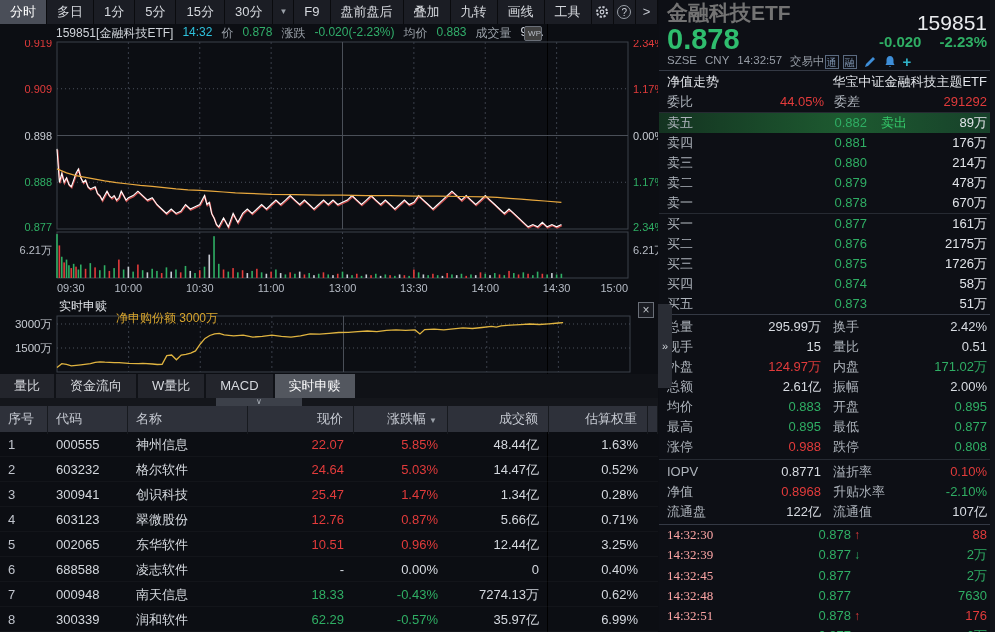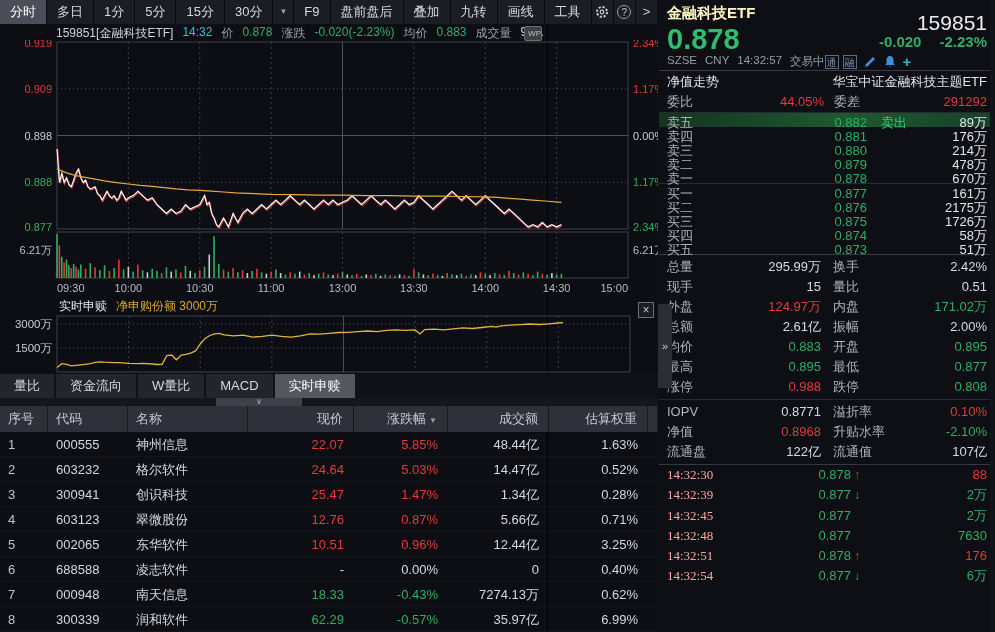--- a/index.html
+++ b/index.html
@@ -21,21 +21,21 @@
   .helpc{display:inline-block;width:14px;height:14px;line-height:13px;border:1px solid #9aa0a8;border-radius:50%;font-size:10px;color:#c6cad2;margin-top:4px;}
 
   .chart-header{position:absolute;left:56px;top:25px;width:575px;height:15px;display:flex;gap:9px;font-size:12px;white-space:nowrap;color:#9aa0a8;}
   .ch-sym{color:#d0d4da;} .ch-time{color:#2ec1dc;} .ch-val{color:#31ad6a;} .ch-vol{color:#d8dce2;}
   .wp-badge{position:absolute;right:5px;top:26px;width:18px;height:15px;border:1px solid #6a6f78;border-radius:2px;
             font-size:8px;line-height:13px;text-align:right;color:#b9bec7;background:#404040;}
 
   .main-svg{position:absolute;left:0;top:40px;}
   .sub-wrap{position:absolute;left:0;top:296px;width:658px;height:78px;}
   .sub-title{position:absolute;left:59px;top:2px;display:flex;gap:9px;font-size:12px;z-index:2;}
-  .sub-title .t1{color:#e2e5ea;} .sub-title .t2{color:#d9a62e;}
+  .sub-title .t1{color:#e2e5ea;} .sub-title .t2{color:#d9a62e;margin-top:12px;}
   .sub-close{position:absolute;right:4px;top:6px;width:16px;height:16px;border:1px solid #6a6f78;color:#c0c4ca;
              font-size:12px;line-height:14px;text-align:center;cursor:pointer;z-index:2;background:#1a1c22;}
 
   .subtabs{position:absolute;left:0;top:374px;width:658px;height:24px;background:#101217;display:flex;gap:2px;}
   .subtab{padding:0 14px;line-height:24px;background:#23252c;color:#d6d9de;font-size:13px;cursor:pointer;}
   .subtab.active{background:#53575f;color:#fff;}
   .collapse-strip{position:absolute;left:0;top:398px;width:658px;height:8px;background:#14161b;}
   .collapse-handle{position:absolute;left:216px;top:0;width:86px;height:8px;background:#3c4049;color:#aeb4bc;
                    font-size:8px;line-height:7px;text-align:center;cursor:pointer;}
 
@@ -46,38 +46,38 @@
   .th{border-right:1px solid #171a1f;}
   .t-row{height:25px;line-height:25px;border-bottom:1px solid rgba(255,255,255,0.03);cursor:pointer;}
   .ta-l{text-align:left;padding-left:8px;} .ta-r{text-align:right;padding-right:10px;}
   .cell-dim{color:#c0c4cc;} .cell-w{color:#d4d8de;}
   .sort-ico{font-size:8px;color:#9aa0a8;margin-left:3px;}
 
   
   .right{position:absolute;left:659px;top:0;width:336px;height:632px;background:#0d0f15;}
   .right-edge{position:absolute;right:0;top:0;width:5px;height:632px;background:#12141a;}
   .rp-row1{display:flex;justify-content:space-between;align-items:center;height:26px;padding:0 8px;}
-  .rp-name{color:#fef9c3;font-size:15px;font-weight:bold;}
+  .rp-name{color:#737373;font-size:21px;font-weight:bold;}
   .rp-code{color:#e9ebee;font-size:21px;margin-top:19px;}
   .rp-row2{display:flex;justify-content:space-between;align-items:flex-end;height:27px;padding:0 8px;}
   .rp-price{color:#2fbd6e;font-size:29px;font-weight:bold;line-height:27px;}
   .rp-chg{display:flex;gap:18px;color:#2fae64;font-size:15px;font-weight:bold;line-height:22px;}
   .rp-row3{display:flex;justify-content:flex-start;align-items:center;height:17px;padding:0 8px;font-size:11.5px;color:#979da6;}
   .rp-meta{display:flex;gap:8px;}
   .rp-icons{display:flex;gap:6px;align-items:center;}
   .badge{display:inline-block;width:14px;height:14px;border:1px solid #5a6a80;color:#7e94b0;font-size:10px;line-height:13px;text-align:center;}
   .mini-ic{width:14px;height:14px;display:inline-block;}
   .plus-ic{color:#2fb3c9;font-size:15px;font-weight:bold;line-height:14px;}
   .hr{height:1px;background:#262a32;}
   .hr2{height:1px;background:#343944;}
   .rp-nav{display:flex;justify-content:space-between;height:21px;line-height:21px;padding:0 8px;font-size:13px;color:#e2e5ea;}
   .rp-weibi{display:grid;grid-template-columns:58px 1fr 64px 1fr;height:20px;line-height:20px;padding:0 8px;}
   .rp-weibi .val{text-align:right;}
 
-  .book-row{display:grid;grid-template-columns:48px 152px 62px 1fr;height:14px;line-height:19.5px;padding:0 8px;cursor:pointer;}
+  .book-row{display:grid;grid-template-columns:48px 152px 62px 1fr;height:20px;line-height:19.5px;padding:0 8px;cursor:pointer;}
   .book-row .bp{text-align:right;} .book-row .bv{text-align:right;color:#e2e5ea;}
   .book-row .tag{text-align:left;padding-left:14px;color:#35c96a;}
   .book-row.flash{background:linear-gradient(90deg,#143321 0%,#1d5a30 55%,#17402a 100%);}
 
   .stats{display:grid;grid-template-columns:1fr 1fr;column-gap:12px;grid-auto-rows:20px;padding:2px 8px;}
   .stat{display:flex;justify-content:space-between;line-height:20px;}
   .stat .val{text-align:right;}
 
   .tick-row{display:grid;grid-template-columns:80px 104px 16px 1fr;height:20.3px;line-height:20.3px;padding:0 8px;cursor:pointer;}
   .tick-row .tt{color:#fca5a5;font-family:Liberation Serif, serif;} .tick-row .tp{text-align:right;}

